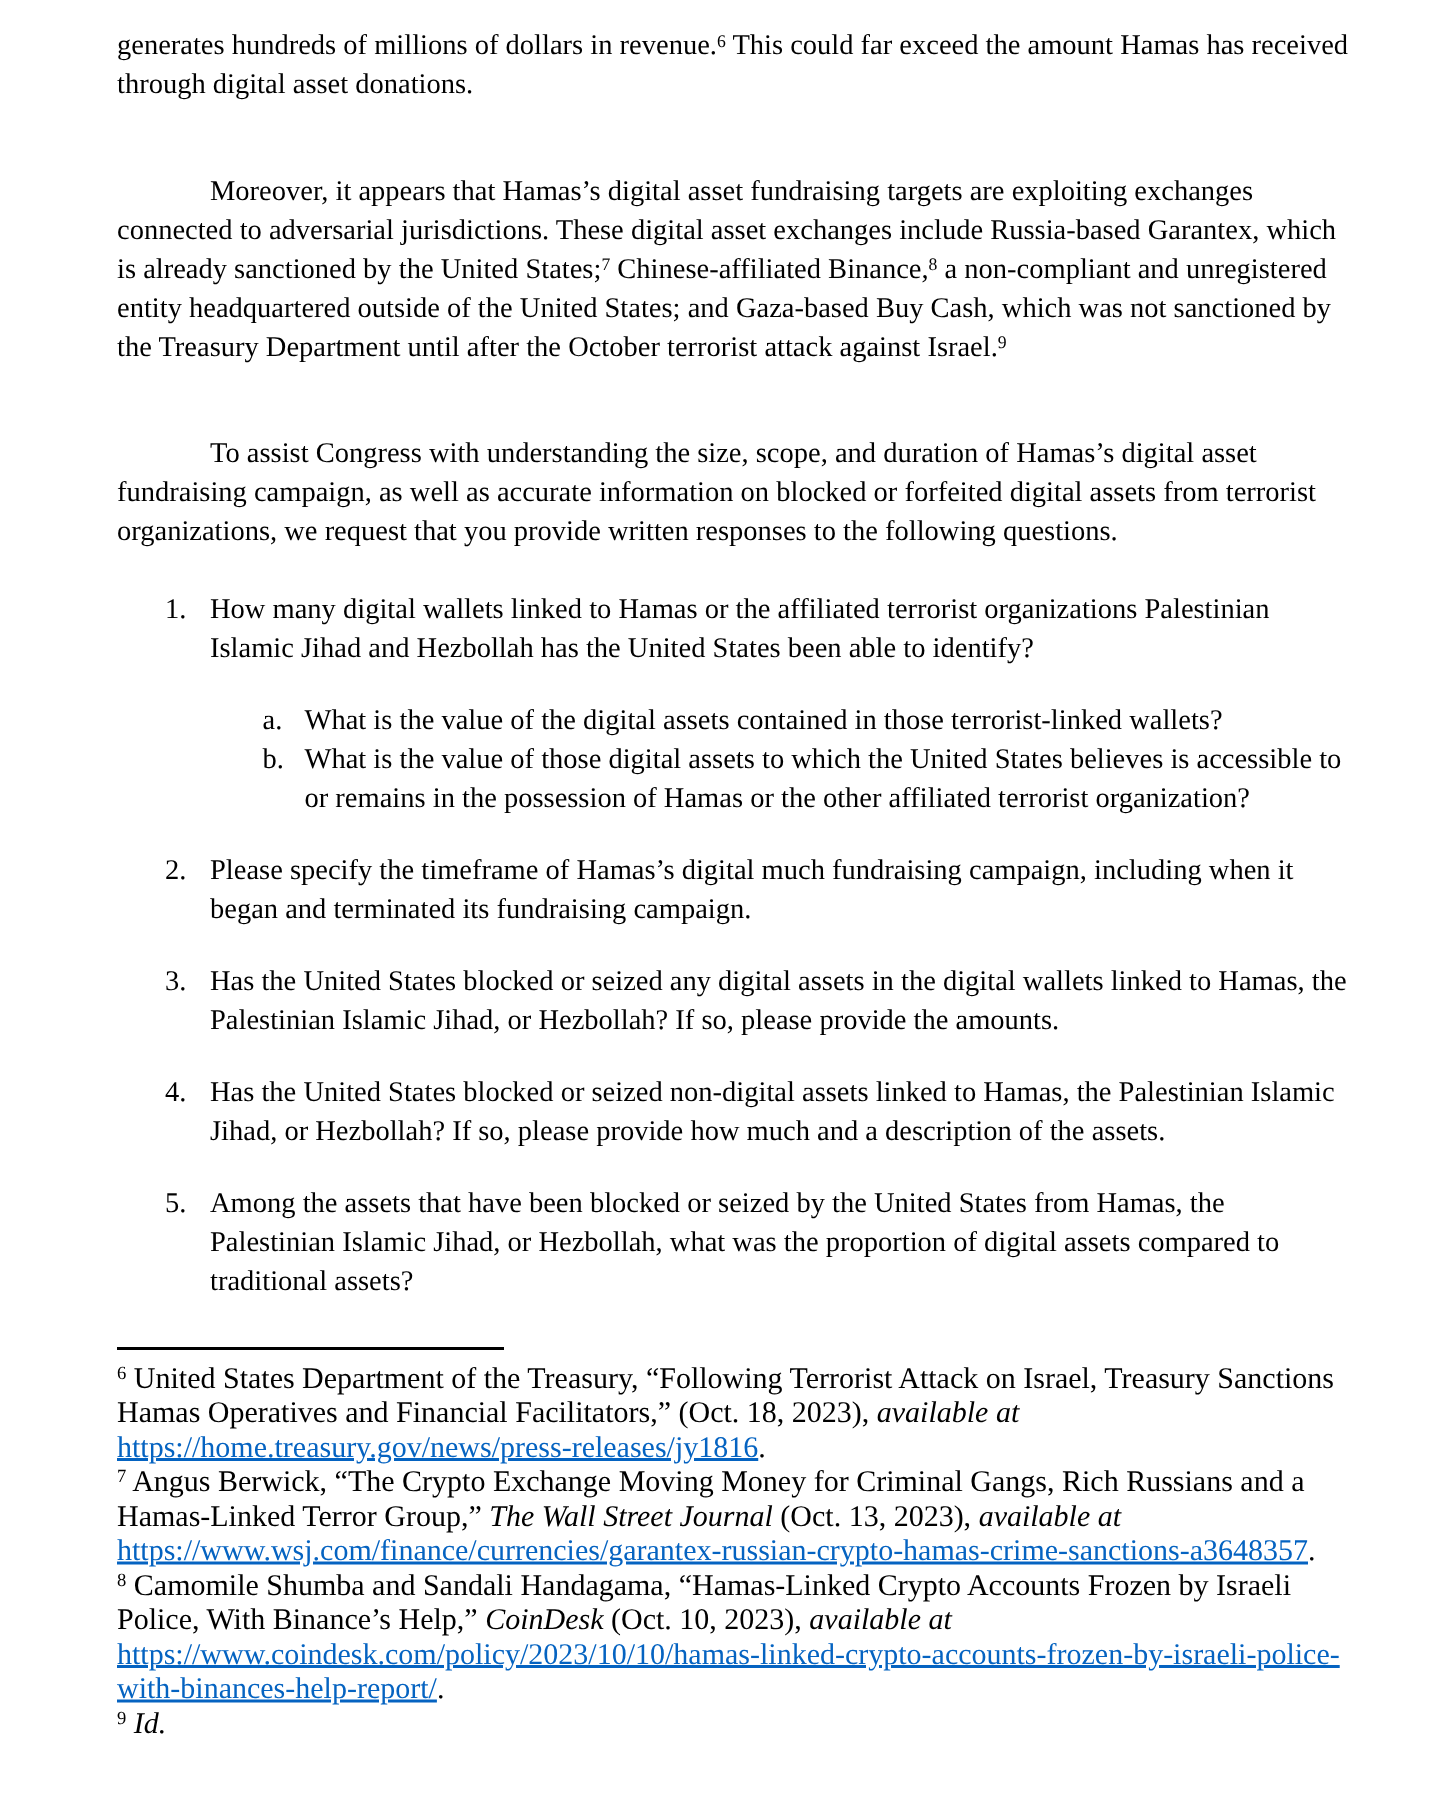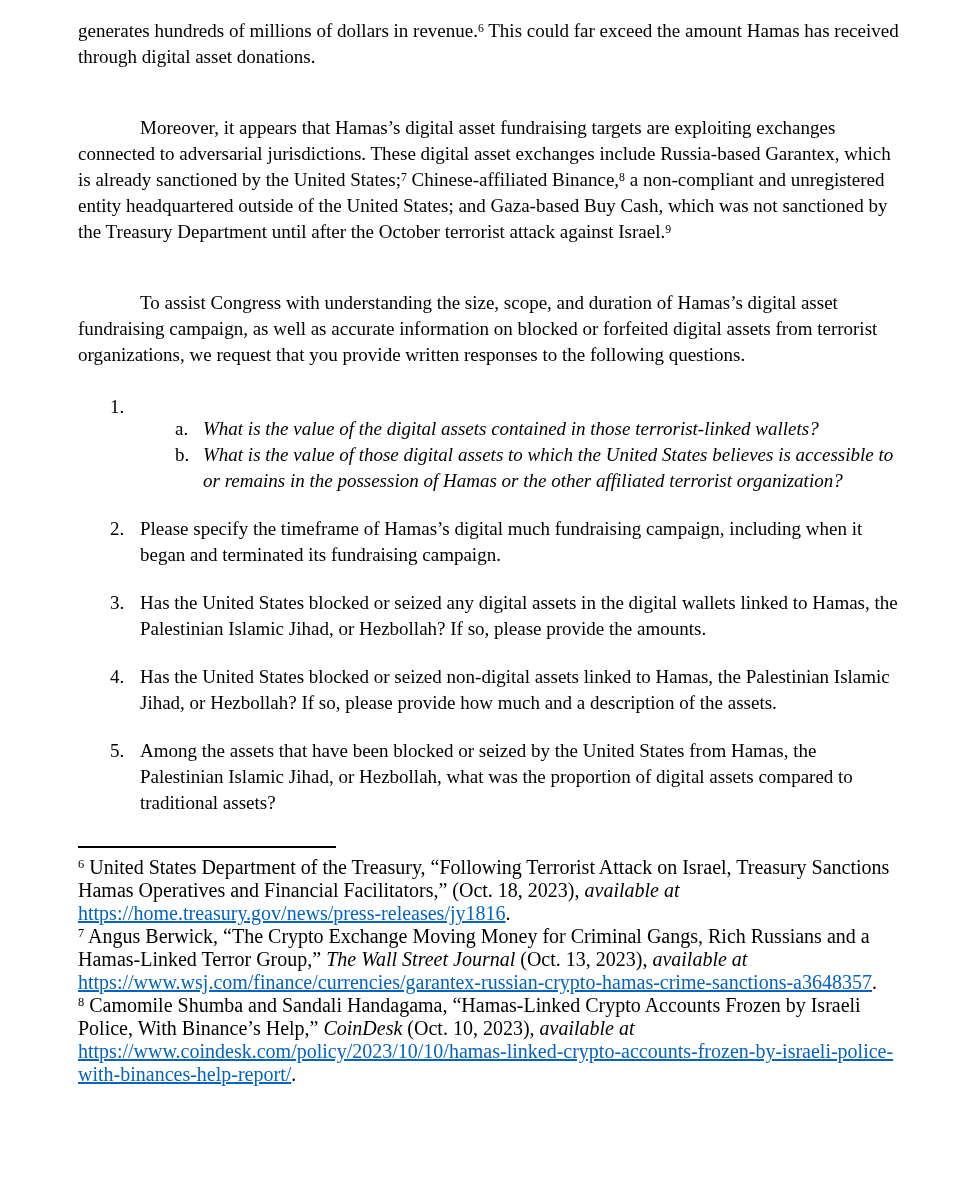--- a/index.html
+++ b/index.html
@@ -22,21 +22,21 @@
   .body-par.indent { text-indent: 62px; margin-top: 45px; }
 
   .questions { margin: 0; }
   .qitem { display: flex; align-items: flex-start; margin: 0 0 22px 0; }
   .qnum  { flex: 0 0 30px; margin-left: 32px; }
   .qbody { flex: 1 1 auto; }
 
   .subitems { margin-top: 22px; }
   .subitem { display: flex; align-items: flex-start; }
   .subnum  { flex: 0 0 28px; margin-left: 35px; }
-  .subbody { flex: 1 1 auto; font-style: italic; }
+  .subbody { flex: 1 1 auto; }
 
   .fn-sep {
     width: 258px;
     height: 0;
     border: none;
     border-top: 2px solid #000000;
     margin: 30px 0 8px 0;
   }
 
   .footnotes { font-size: 20px; line-height: 23px; }
@@ -63,21 +63,21 @@
 
 <div class="page" style="color: rgb(0, 0, 0);">
   <div id="paragraphs">
       <p class="body-par"><span>generates hundreds of millions of dollars in revenue.</span><sup class="fnref">6</sup><span> This could far exceed the amount Hamas has received through digital asset donations.</span></p>
       <p class="body-par indent"><span>Moreover, it appears that Hamas’s digital asset fundraising targets are exploiting exchanges connected to adversarial jurisdictions. These digital asset exchanges include Russia-based Garantex, which is already sanctioned by the United States;</span><sup class="fnref">7</sup><span> Chinese-affiliated Binance,</span><sup class="fnref">8</sup><span> a non-compliant and unregistered entity headquartered outside of the United States; and Gaza-based Buy Cash, which was not sanctioned by the Treasury Department until after the October terrorist attack against Israel.</span><sup class="fnref">9</sup></p>
       <p class="body-par indent"><span>To assist Congress with understanding the size, scope, and duration of Hamas’s digital asset fundraising campaign, as well as accurate information on blocked or forfeited digital assets from terrorist organizations, we request that you provide written responses to the following questions.</span></p>
     </div>
   <div id="questions" class="questions">
       <div class="qitem">
         <span class="qnum">1.</span>
-        <div class="qbody"><div class="subitems">
+        <div class="qbody"><span><span>How many digital wallets linked to Hamas or the affiliated terrorist organizations Palestinian Islamic Jihad and Hezbollah has the United States been able to identify?</span></span><div class="subitems">
             <div class="subitem">
               <span class="subnum">a.</span>
               <div class="subbody"><span>What is the value of the digital assets contained in those terrorist-linked wallets?</span></div>
             </div>
             <div class="subitem">
               <span class="subnum">b.</span>
               <div class="subbody"><span>What is the value of those digital assets to which the United States believes is accessible to or remains in the possession of Hamas or the other affiliated terrorist organization?</span></div>
             </div>
           </div></div>
       </div>
@@ -96,14 +96,15 @@
       <div class="qitem">
         <span class="qnum">5.</span>
         <div class="qbody"><span><span>Among the assets that have been blocked or seized by the United States from Hamas, the Palestinian Islamic Jihad, or Hezbollah, what was the proportion of digital assets compared to traditional assets?</span></span></div>
       </div>
     </div>
   <div class="fn-sep"></div>
   <div id="footnotes" class="footnotes">
       <p class="fn"><sup class="fnref">6</sup><span> United States Department of the Treasury, “Following Terrorist Attack on Israel, Treasury Sanctions Hamas Operatives and Financial Facilitators,” (Oct. 18, 2023), </span><em>available at</em><span> </span><a class="doc-link" href="#">https://home.treasury.gov/news/press-releases/jy1816</a><span>.</span></p>
       <p class="fn"><sup class="fnref">7</sup><span> Angus Berwick, “The Crypto Exchange Moving Money for Criminal Gangs, Rich Russians and a Hamas-Linked Terror Group,” </span><em>The Wall Street Journal</em><span> (Oct. 13, 2023), </span><em>available at</em><span> </span><a class="doc-link" href="#">https://www.wsj.com/finance/currencies/garantex-russian-crypto-hamas-crime-sanctions-a3648357</a><span>.</span></p>
       <p class="fn"><sup class="fnref">8</sup><span> Camomile Shumba and Sandali Handagama, “Hamas-Linked Crypto Accounts Frozen by Israeli Police, With Binance’s Help,” </span><em>CoinDesk</em><span> (Oct. 10, 2023), </span><em>available at</em><span> </span><a class="doc-link" href="#">https://www.coindesk.com/policy/2023/10/10/hamas-linked-crypto-accounts-frozen-by-israeli-police-with-binances-help-report/</a><span>.</span></p>
+      <p class="fn"><sup class="fnref">9</sup><span> </span><em>Id.</em></p>
     </div>
 </div>
 
 </body></html>

